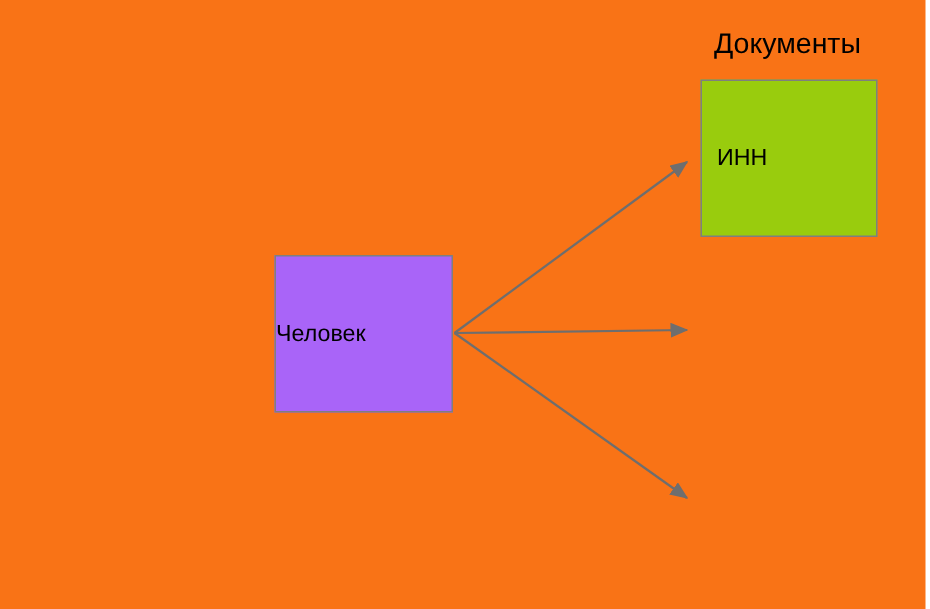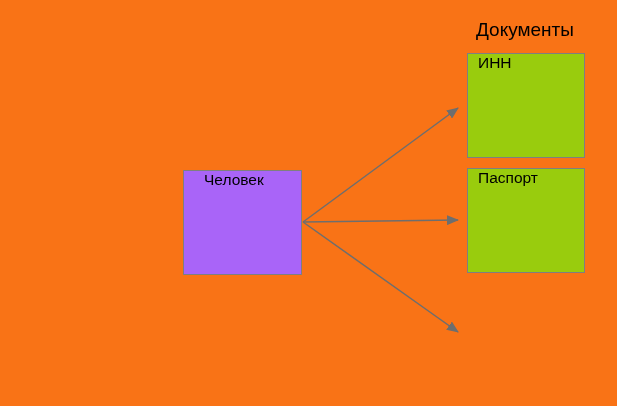--- a/index.html
+++ b/index.html
@@ -23,32 +23,33 @@
     font-size: 19px;
     line-height: 24px;
     color: #000000;
     white-space: nowrap;
   }
   .node {
     position: absolute;
     box-sizing: border-box;
     border: 1px solid #7f7f7f;
     display: flex;
+    align-items: center;
     color: #000000;
     font-size: 15.5px;
   }
   .node .label {
     white-space: nowrap;
   }
   .node-person {
     left: 183px;
     top: 170px;
     width: 119px;
     height: 105px;
-    padding-left: 20px;
+    padding-left: 0;
   }
   .node-doc {
     left: 467px;
     width: 118px;
     height: 105px;
     padding-left: 10px;
   }
   .node-doc-0 { top: 53px; }
   .node-doc-1 { top: 168px; }
   .node-doc-2 { top: 285px; }
@@ -84,18 +85,15 @@
   </svg>
 
   <div class="node node-person" style="background-color: rgb(169, 100, 248);">
     <span class="label">Человек</span>
   </div>
 
   <div class="node node-doc node-doc-0" style="background-color: rgb(153, 204, 13);">
     <span class="label">ИНН</span>
   </div>
 
-  <div class="node node-doc node-doc-1" style="background-color: rgb(153, 204, 13);">
-    <span class="label">Паспорт</span>
-  </div>
 
 
 </div>
 
 </body></html>

